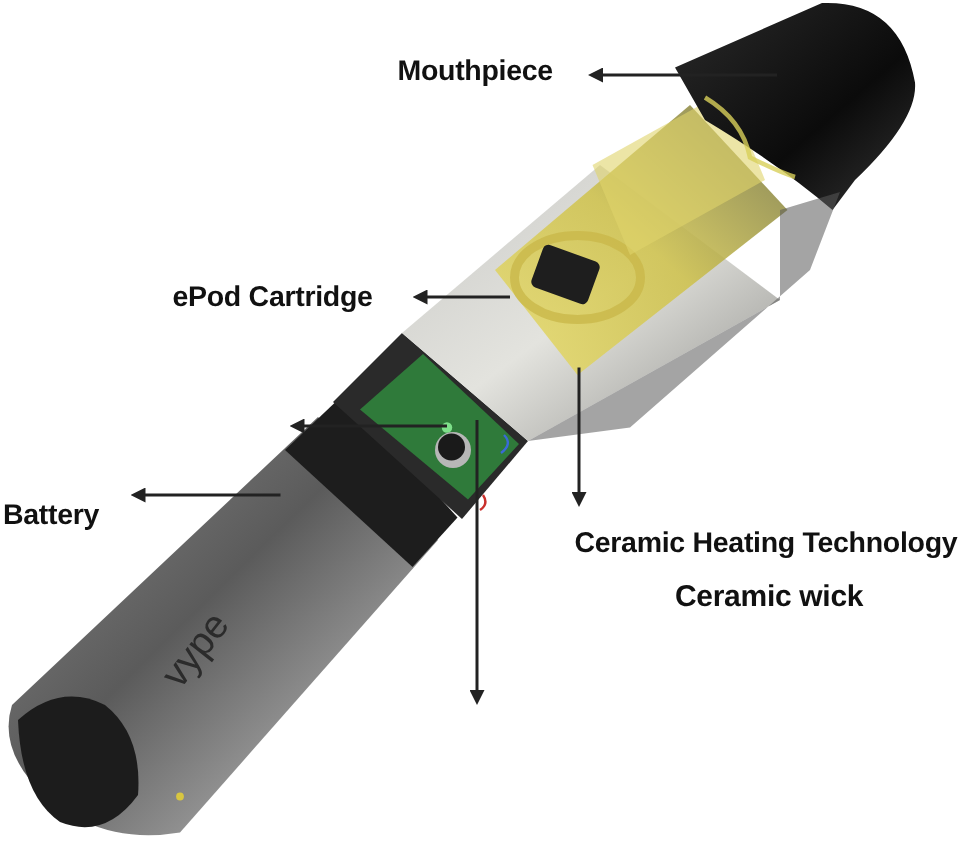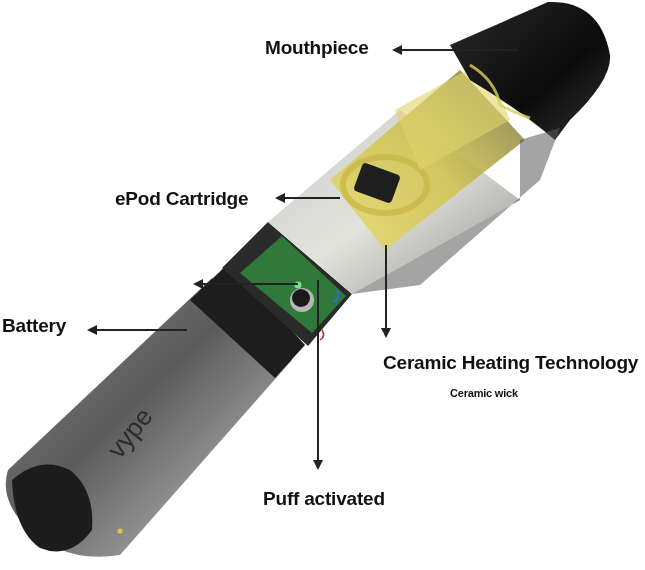--- a/index.html
+++ b/index.html
@@ -1,20 +1,20 @@
 <!DOCTYPE html>
 <html><head>
 <meta charset="utf-8">
 <style>
   html,body{margin:0;padding:0;background:#ffffff;}
   body{width:645px;height:570px;position:relative;overflow:hidden;font-family:"Liberation Sans","DejaVu Sans",sans-serif;}
   .stage{position:absolute;left:0;top:0;width:645px;height:570px;}
   .label{position:absolute;font-weight:bold;color:#111;white-space:nowrap;letter-spacing:-0.2px;}
   .lbl-main{font-size:19px;}
-  .lbl-sub{font-size:11px;}
+  .lbl-sub{font-size:20px;}
   svg{position:absolute;left:0;top:0;}
 </style>
 </head>
 <body>
 
 <div class="stage">
 
   <svg width="645" height="570" viewBox="0 0 645 570">
     <defs>
       <linearGradient id="bodyGrad" x1="0" y1="0" x2="1" y2="1">
@@ -84,18 +84,17 @@
       <line x1="340" y1="198" x2="280" y2="198" marker-end="url(#ah)"></line>
       <line x1="298" y1="284" x2="198" y2="284" marker-end="url(#ah)"></line>
       <line x1="187" y1="330" x2="92" y2="330" marker-end="url(#ah)"></line>
       <line x1="386" y1="245" x2="386" y2="333" marker-end="url(#ah)"></line>
       <line x1="318" y1="280" x2="318" y2="465" marker-end="url(#ah)"></line>
     </g>
   </svg>
 
   <div class="label lbl-main" style="left:265px;top:37px;">Mouthpiece</div>
   <div class="label lbl-main" style="left:115px;top:188px;">ePod Cartridge</div>
-  <div class="label lbl-main" style="left:2px;top:315px;">Battery</div>
+  <div class="label lbl-main" style="left:2px;top:333px;">Battery</div>
   <div class="label lbl-main" style="left:363px;top:352px;margin-left:20px;">Ceramic Heating Technology</div>
   <div class="label lbl-sub" style="left:450px;top:387px;">Ceramic wick</div>
-  <div class="label lbl-main" style="left:263px;top:488px;">Puff activated</div>
 
 </div>
 
 </body></html>

